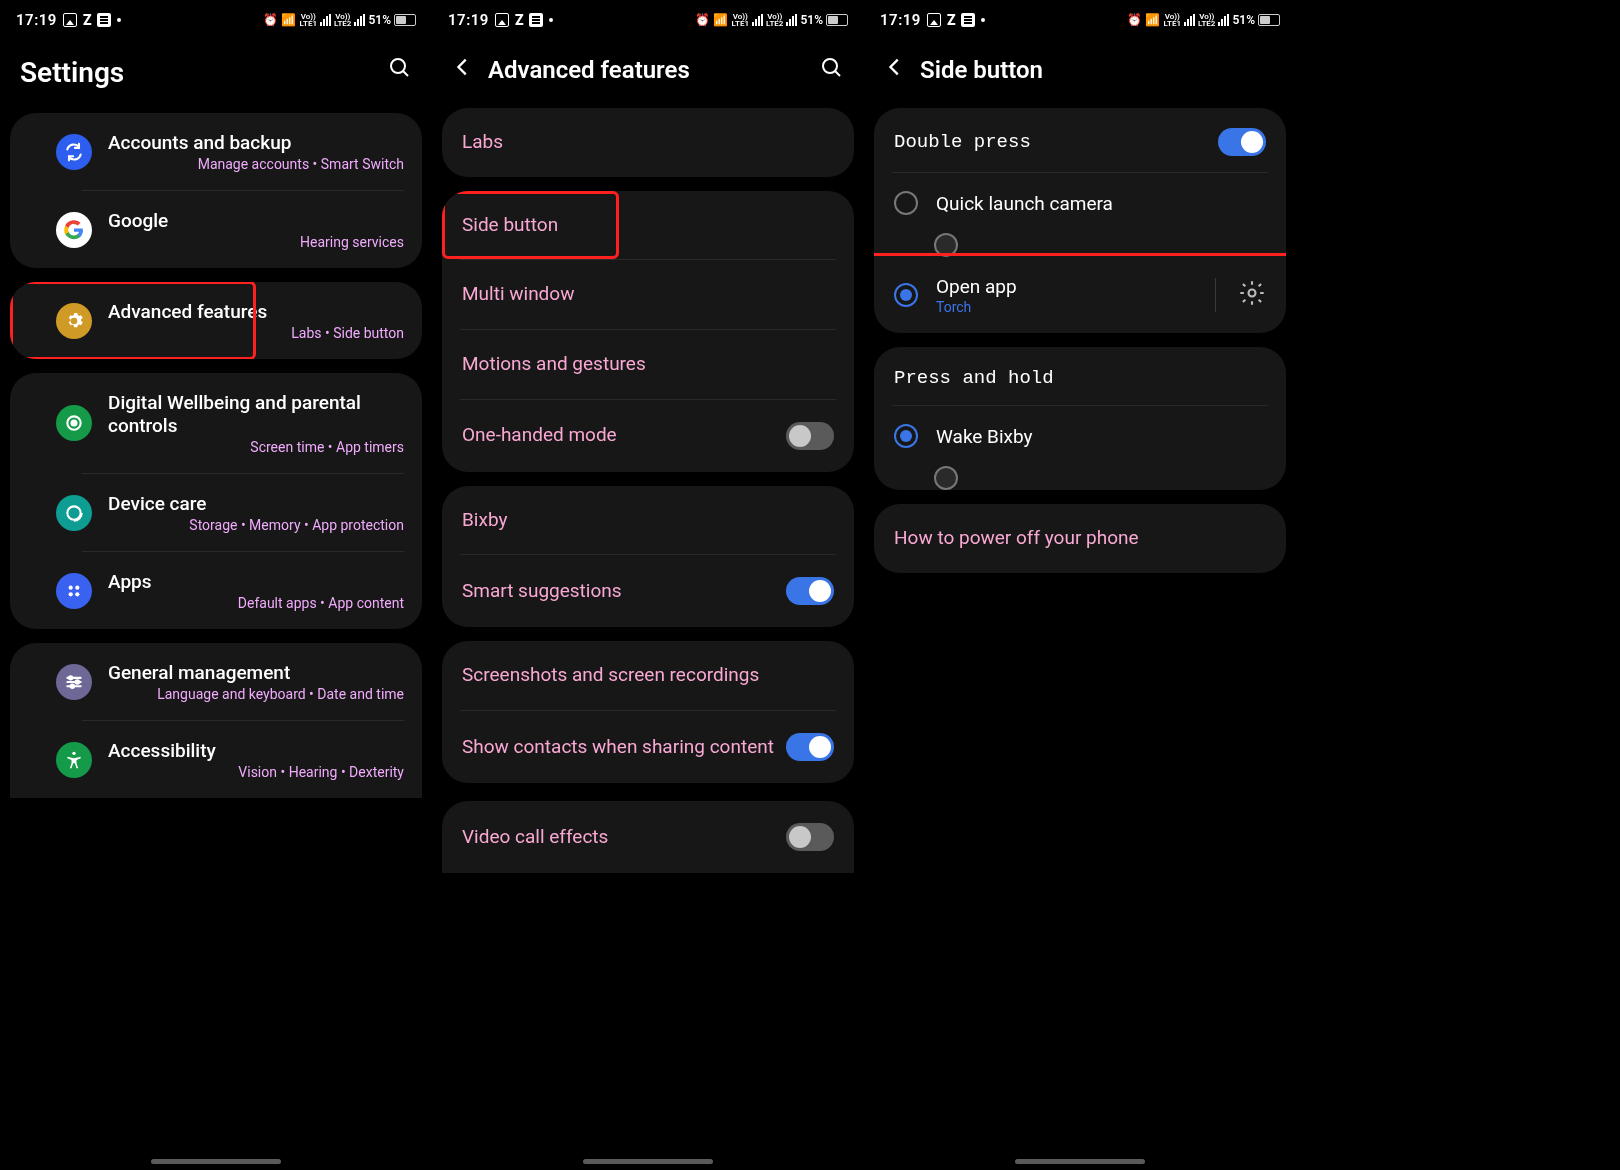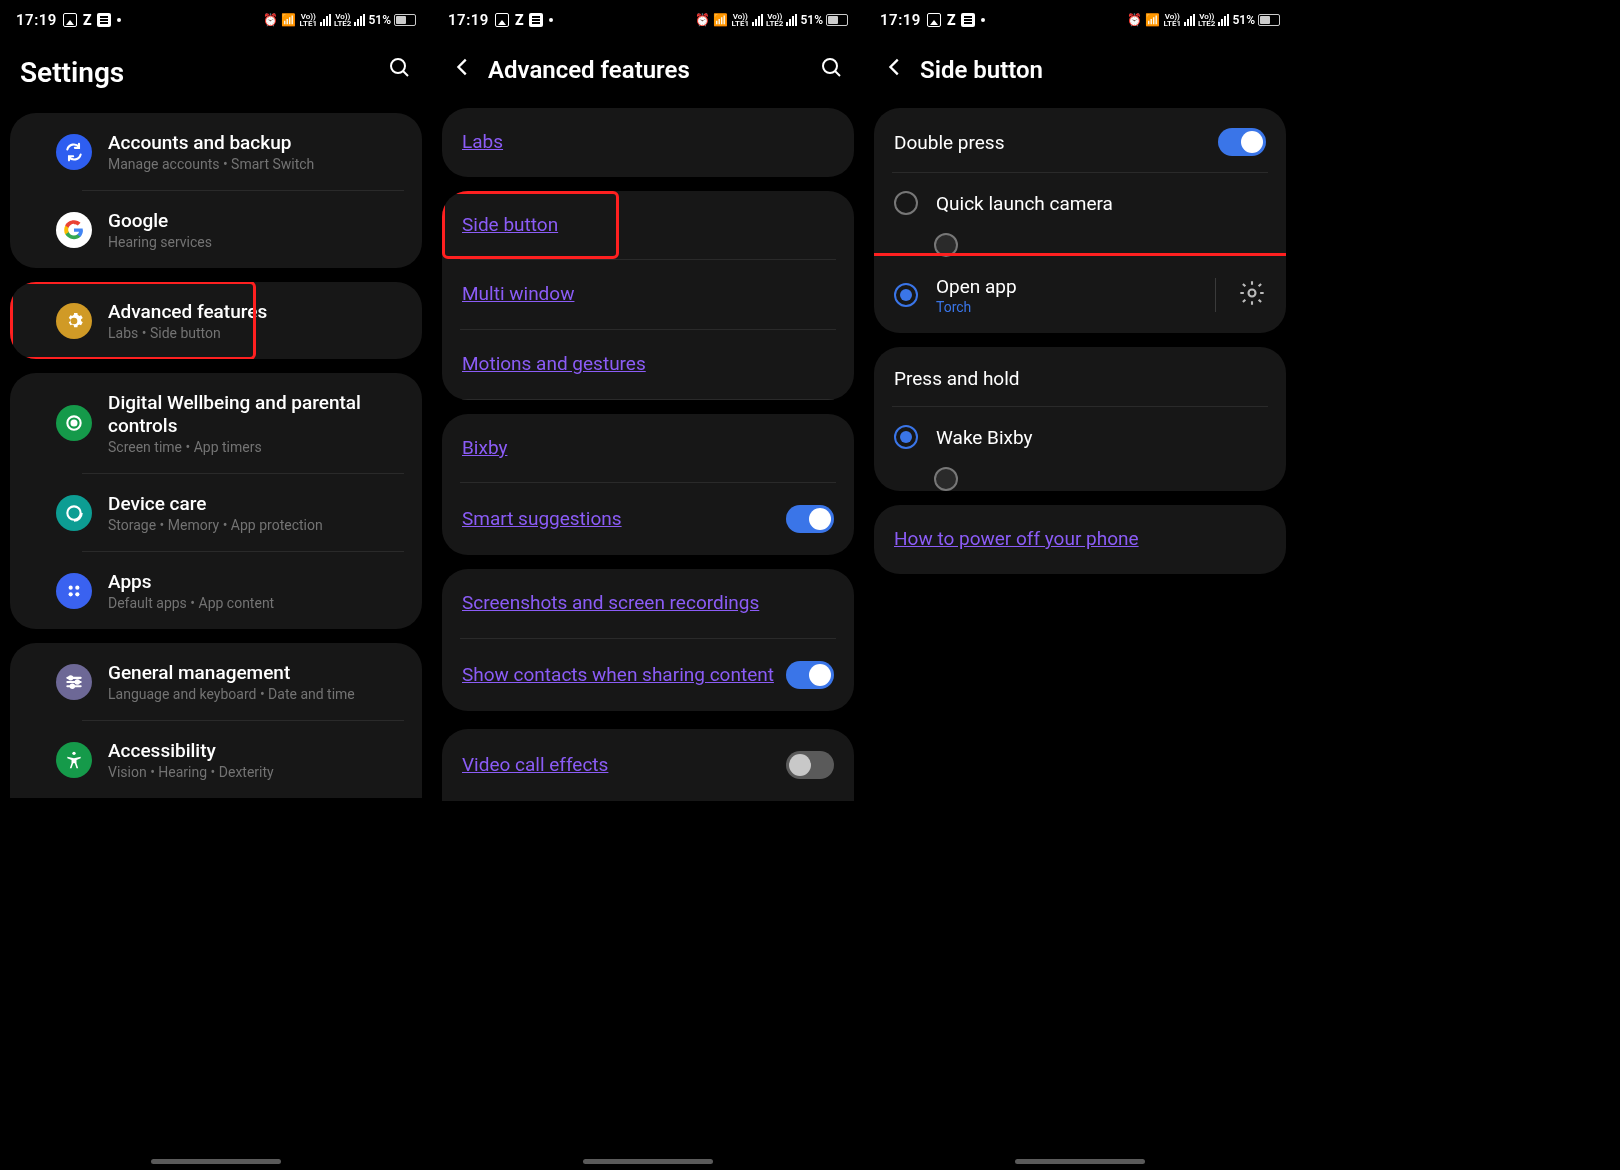--- a/index.html
+++ b/index.html
@@ -75,35 +75,34 @@
     margin-left: 28px;
   }
   .setting-icon {
     width: 36px; height: 36px;
     border-radius: 50%;
     display:flex; align-items:center; justify-content:center;
     flex-shrink:0;
   }
   .setting-text { flex:1; display:flex; flex-direction:column; gap:2px;}
   .setting-title { font-size: 19px; font-weight: 500; color:#fff;}
-  .setting-sub { font-size: 14px; color:#737373; }
+  .setting-sub { font-size: 14px; color:#f0abfc;text-align:right; }
   .divider {
     height:1px; background:#2a2a2a;
     margin: 0 18px 0 72px;
   }
   .divider.plain { margin: 0 18px;}
   .divider.radio { margin: 0 18px 0 60px;}
   
   .simple-row {
     display:flex; align-items:center;
     padding: 22px 20px;
     font-size: 19px;
-    color:#8b5cf6;
+    color:#f9a8d4;
     gap:12px;
-    text-decoration:underline;
   }
   .simple-row .label{ flex:1; line-height:1.3;}
   
   .toggle {
     width: 48px; height: 28px;
     border-radius: 14px;
     position: relative;
     flex-shrink:0;
   }
   .toggle.on { background:#3a75e8; }
@@ -113,21 +112,21 @@
     background:#fff;
   }
   .toggle.on .knob { right:3px; }
   .toggle.off .knob { left:3px; background:#c8c8c8;}
   
   .section-title {
     padding: 20px 20px 16px;
     font-size: 19px;
     display:flex; align-items:center; gap:12px;
   }
-  .section-title .label{flex:1;}
+  .section-title .label{flex:1;font-family:Liberation Mono, monospace;}
   .radio-row {
     display:flex; align-items:center;
     padding: 18px 20px;
     gap: 18px;
   }
   .radio {
     width: 24px; height:24px; border-radius:50%;
     border:2px solid #777;
     display:flex; align-items:center; justify-content:center;
     flex-shrink:0;
@@ -385,20 +384,26 @@
         </div>
         <div class="divider plain"></div>
         <div class="simple-row">
           <span class="label">Multi window</span>
         </div>
         <div class="divider plain"></div>
         <div class="simple-row">
           <span class="label">Motions and gestures</span>
         </div>
         <div class="divider plain"></div>
+        <div class="simple-row">
+          <span class="label">One-handed mode</span>
+          <div class="toggle off">
+            <div class="knob"></div>
+          </div>
+        </div>
       </div>
       <div class="card" style="position: relative;">
         <div class="simple-row">
           <span class="label">Bixby</span>
         </div>
         <div class="divider plain"></div>
         <div class="simple-row">
           <span class="label">Smart suggestions</span>
           <div class="toggle on">
             <div class="knob"></div>

